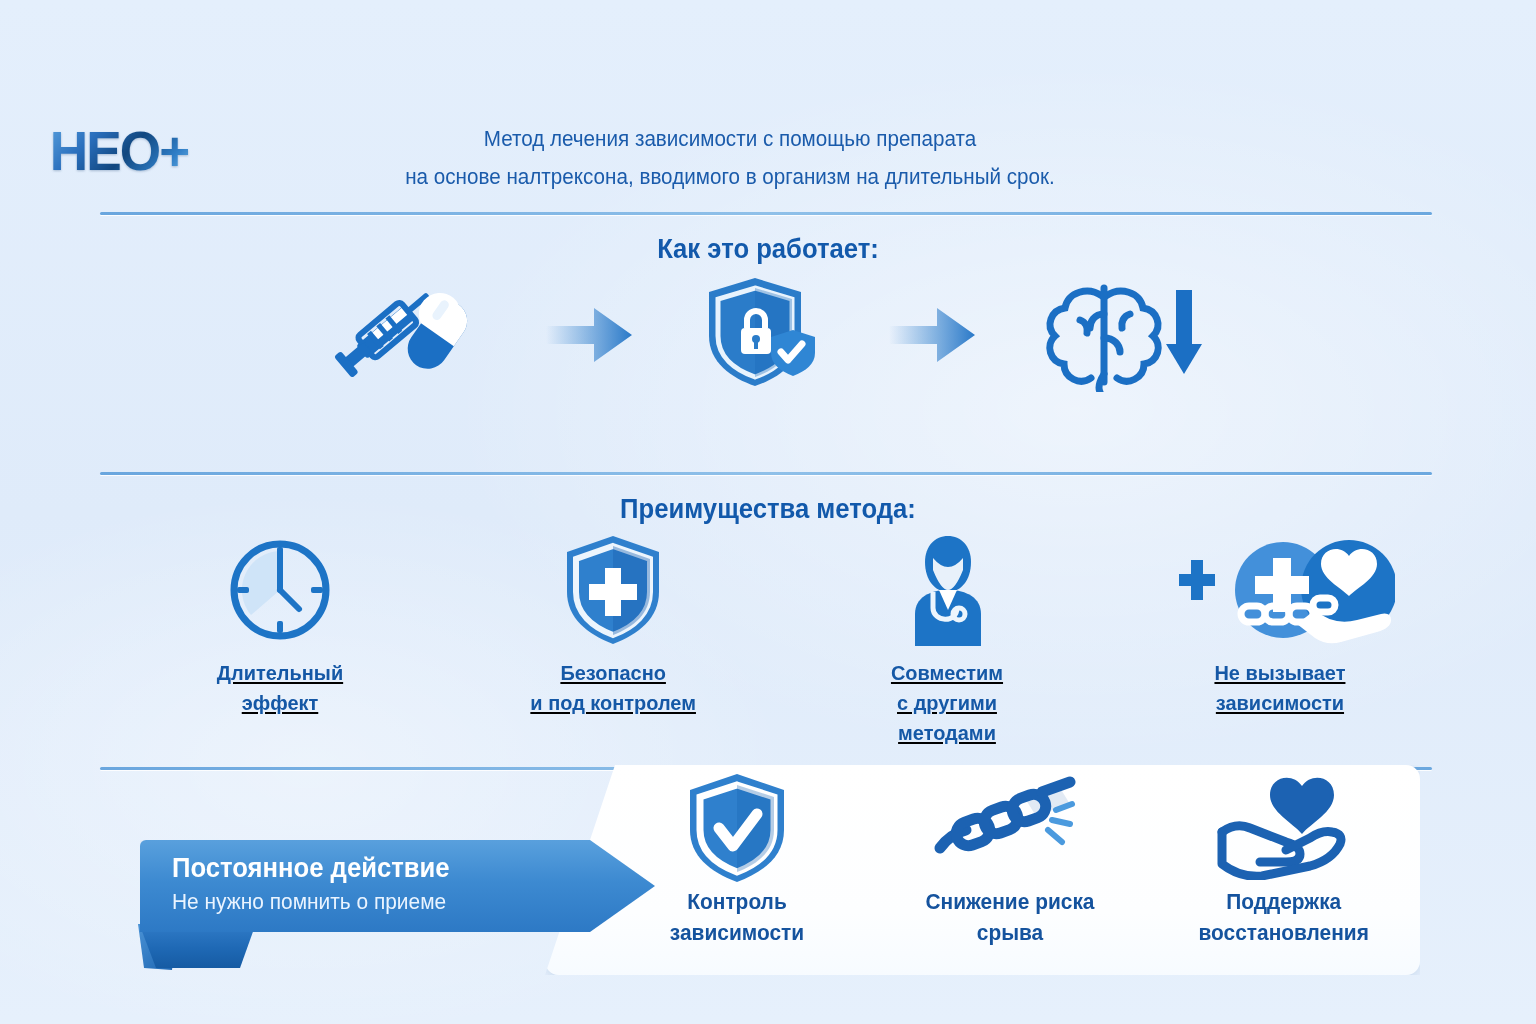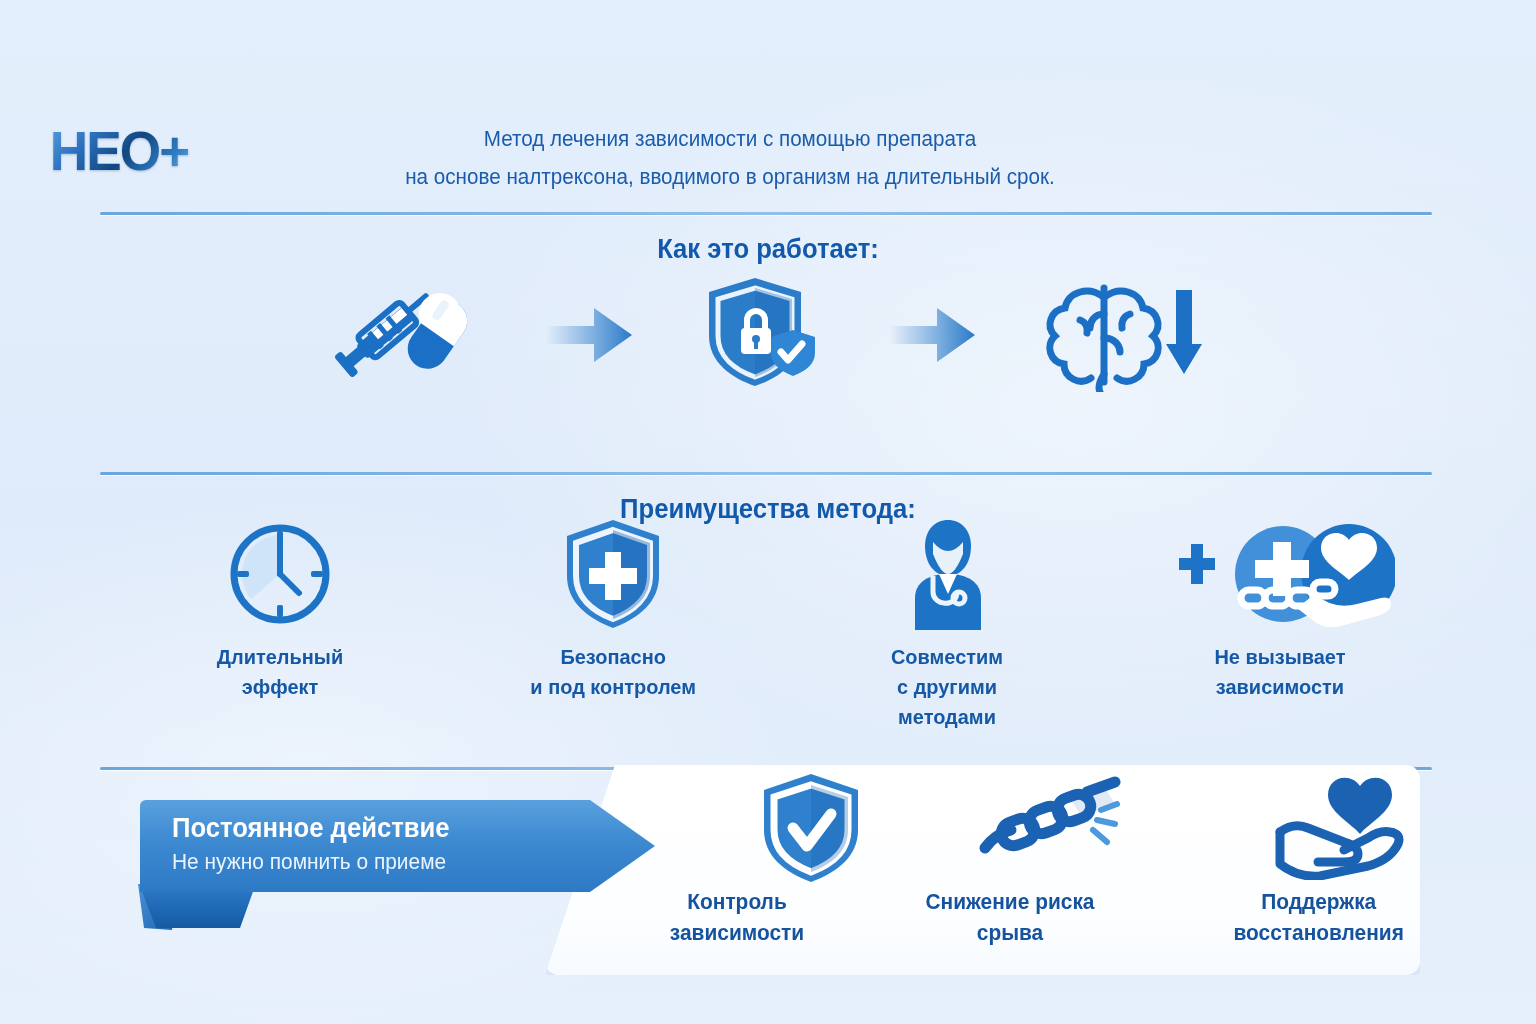--- a/index.html
+++ b/index.html
@@ -57,42 +57,42 @@
   
   #how-icons{position:absolute;left:330px;top:280px;width:880px;height:110px;
     display:flex;align-items:center;justify-content:space-between;}
   #how-labels{position:absolute;left:310px;top:405px;width:880px;height:36px;
     display:flex;align-items:center;justify-content:space-between;}
   .how-label{color:#124f9e;font-size:21.5px;font-weight:bold;white-space:nowrap;transform:scaleX(.95);}
   .lbl-arrow{width:46px;height:18px;flex:0 0 auto;}
   .big-arrow{width:86px;height:62px;flex:0 0 auto;}
 
   
-  #adv-row{position:absolute;left:180px;top:520px;width:1200px;height:210px;
-    display:flex;align-items:flex-start;justify-content:space-between;}
+  #adv-row{position:absolute;left:180px;top:536px;width:1200px;height:210px;
+    display:flex;align-items:flex-start;justify-content:space-between;text-decoration:underline;}
   .adv{width:200px;display:flex;flex-direction:column;align-items:center;}
   .adv .ico{height:108px;display:flex;align-items:center;justify-content:center;}
   .adv .alab{margin-top:14px;text-align:center;color:#1558a6;font-size:21px;
     font-weight:bold;line-height:30px;transform:scaleX(.95);}
 
   
   #white-panel{position:absolute;left:545px;top:765px;width:875px;height:210px;
     background:linear-gradient(180deg,#ffffff 0%,#fdfeff 70%,#f7fbff 100%);
     border-radius:0 14px 14px 14px;
     box-shadow:0 3px 10px rgba(70,120,175,.16);
     clip-path:polygon(70px 0, 875px 0, 875px 210px, 0 210px);}
   #bottom-icons{position:absolute;left:600px;top:778px;width:820px;height:190px;
     display:flex;align-items:flex-start;justify-content:space-around;}
-  .bitem{width:250px;display:flex;flex-direction:column;align-items:flex-end;}
+  .bitem{width:250px;display:flex;flex-direction:column;align-items:center;}
   .bitem .ico{height:100px;display:flex;align-items:center;justify-content:center;}
   .bitem .blab{margin-top:8px;text-align:center;color:#15539e;font-size:22px;
     font-weight:bold;line-height:31px;transform:scaleX(.95);}
 
   
-  #ribbon{position:absolute;left:140px;top:800px;width:515px;height:92px;}
+  #ribbon{position:absolute;left:140px;top:840px;width:515px;height:92px;}
   #ribbon-body{position:absolute;left:0;top:0;width:515px;height:92px;
     background:linear-gradient(180deg,#59a0dd 0%,#3d8ad1 45%,#2d79c5 100%);
     border-radius:6px 0 0 0;
     clip-path:polygon(0 0, 450px 0, 515px 46px, 450px 92px, 0 92px);
     box-shadow:0 2px 5px rgba(30,80,140,.22);}
   #ribbon-fold{position:absolute;left:0;top:86px;width:115px;height:42px;
     background:linear-gradient(180deg,#2f7ac6 0%,#1e68b4 55%,#165ba3 100%);
     clip-path:polygon(0 0, 115px 0, 100px 42px, 16px 42px);
     border-radius:0 0 4px 10px;}
   #ribbon-fold2{position:absolute;left:-2px;top:84px;width:40px;height:46px;

